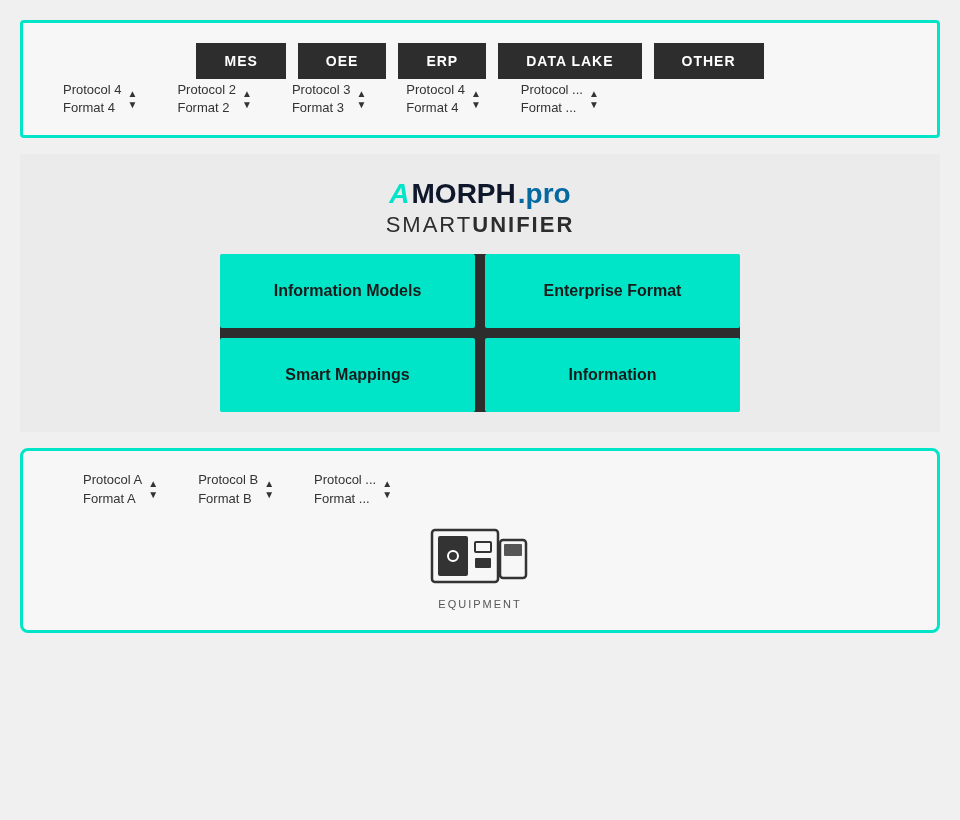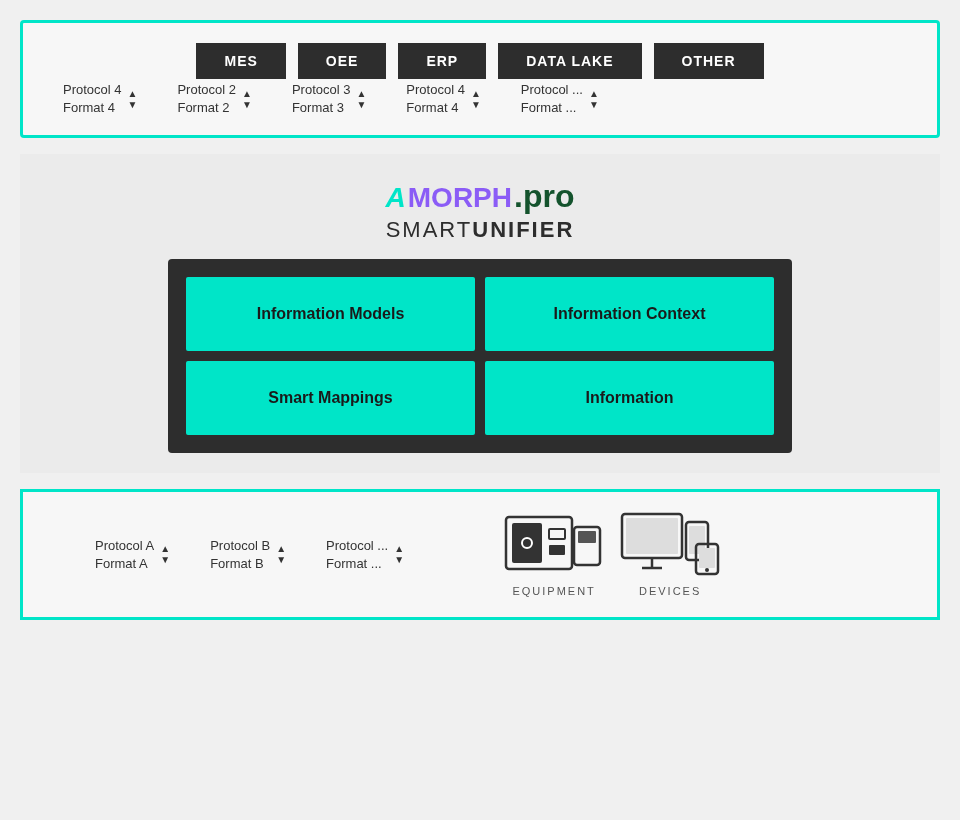--- a/index.html
+++ b/index.html
@@ -109,46 +109,45 @@
     .brand-a {
       font-size: 28px;
       font-weight: 900;
       color: #00e5c8;
       font-style: italic;
     }
 
     .brand-morph {
       font-size: 28px;
       font-weight: 700;
-      color: #8b5cf6;
+      color: #0f172a;
     }
 
     .brand-dot {
-      font-size: 32px;
+      font-size: 28px;
       font-weight: 700;
-      color: #14532d;
+      color: #0369a1;
     }
 
     .brand-subtitle {
       font-size: 22px;
       font-weight: 400;
       color: #2d2d2d;
       letter-spacing: 2px;
     }
 
     .brand-subtitle span.bold {
       font-weight: 800;
     }
 
     
     .dark-box {
       background: #2d2d2d;
       border-radius: 4px;
-      padding: 18px;
-      width: 624px;
+      width: 520px;
       display: flex;
       flex-direction: column;
       gap: 10px;
     }
 
     .feature-grid {
       display: grid;
       grid-template-columns: 1fr 1fr;
       gap: 10px;
     }
@@ -168,24 +167,24 @@
       font-size: 16px;
       color: #1a1a1a;
       text-align: center;
     }
 
     
     .bottom-panel {
       width: 100%;
       border: 3px solid #00e5c8;
       background: #f7f7f7;
-      border-radius: 0;
-      padding: 20px 32px;
-      display: flex;
-      flex-direction: row;
+      border-radius: 8px;
+      padding: 20px 20px;
+      display: flex;
+      flex-direction: column;
       gap: 20px;
     }
 
     .bottom-protocol-row {
       display: flex;
       gap: 0;
       justify-content: flex-start;
       align-items: center;
       padding-left: 40px;
     }
@@ -296,21 +295,21 @@
       <span>SMART</span><span class="bold">UNIFIER</span>
     </div>
   </div>
 
   <div class="dark-box">
     <div class="feature-grid">
       <div class="feature-cell">
         <span>Information Models</span>
       </div>
       <div class="feature-cell">
-        <span>Information Context</span>
+        <span>Enterprise Format</span>
       </div>
       <div class="feature-cell">
         <span>Smart Mappings</span>
       </div>
       <div class="feature-cell">
         <span>Information</span>
       </div>
     </div>
   </div>
 </div>
@@ -361,34 +360,14 @@
           <rect x="45" y="14" width="16" height="10" rx="1" fill="none" stroke="#333" stroke-width="2"></rect>
           <rect x="45" y="30" width="16" height="10" rx="1" fill="#333"></rect>
           <rect x="70" y="12" width="26" height="38" rx="3" fill="none" stroke="#333" stroke-width="2.5"></rect>
           <rect x="74" y="16" width="18" height="12" rx="1" fill="#555"></rect>
         </svg>
       </div>
       <div class="device-label">EQUIPMENT</div>
     </div>
 
 
-    <div class="device-item">
-      <div class="device-icon-wrap">
-        <svg width="100" height="65" viewBox="0 0 100 65">
-
-          <rect x="2" y="2" width="60" height="44" rx="3" fill="none" stroke="#333" stroke-width="2.5"></rect>
-          <rect x="6" y="6" width="52" height="36" rx="1" fill="#ddd"></rect>
-
-          <line x1="32" y1="46" x2="32" y2="56" stroke="#333" stroke-width="2.5"></line>
-          <line x1="22" y1="56" x2="42" y2="56" stroke="#333" stroke-width="2.5"></line>
-
-          <rect x="66" y="10" width="22" height="38" rx="3" fill="none" stroke="#333" stroke-width="2.5"></rect>
-          <rect x="69" y="14" width="16" height="28" rx="1" fill="#ddd"></rect>
-
-          <rect x="76" y="32" width="22" height="30" rx="3" fill="none" stroke="#333" stroke-width="2.5"></rect>
-          <rect x="79" y="36" width="16" height="20" rx="1" fill="#ddd"></rect>
-          <circle cx="87" cy="58" r="2" fill="#333"></circle>
-        </svg>
-      </div>
-      <div class="device-label">DEVICES</div>
-    </div>
   </div>
 </div>
 
 </body></html>

